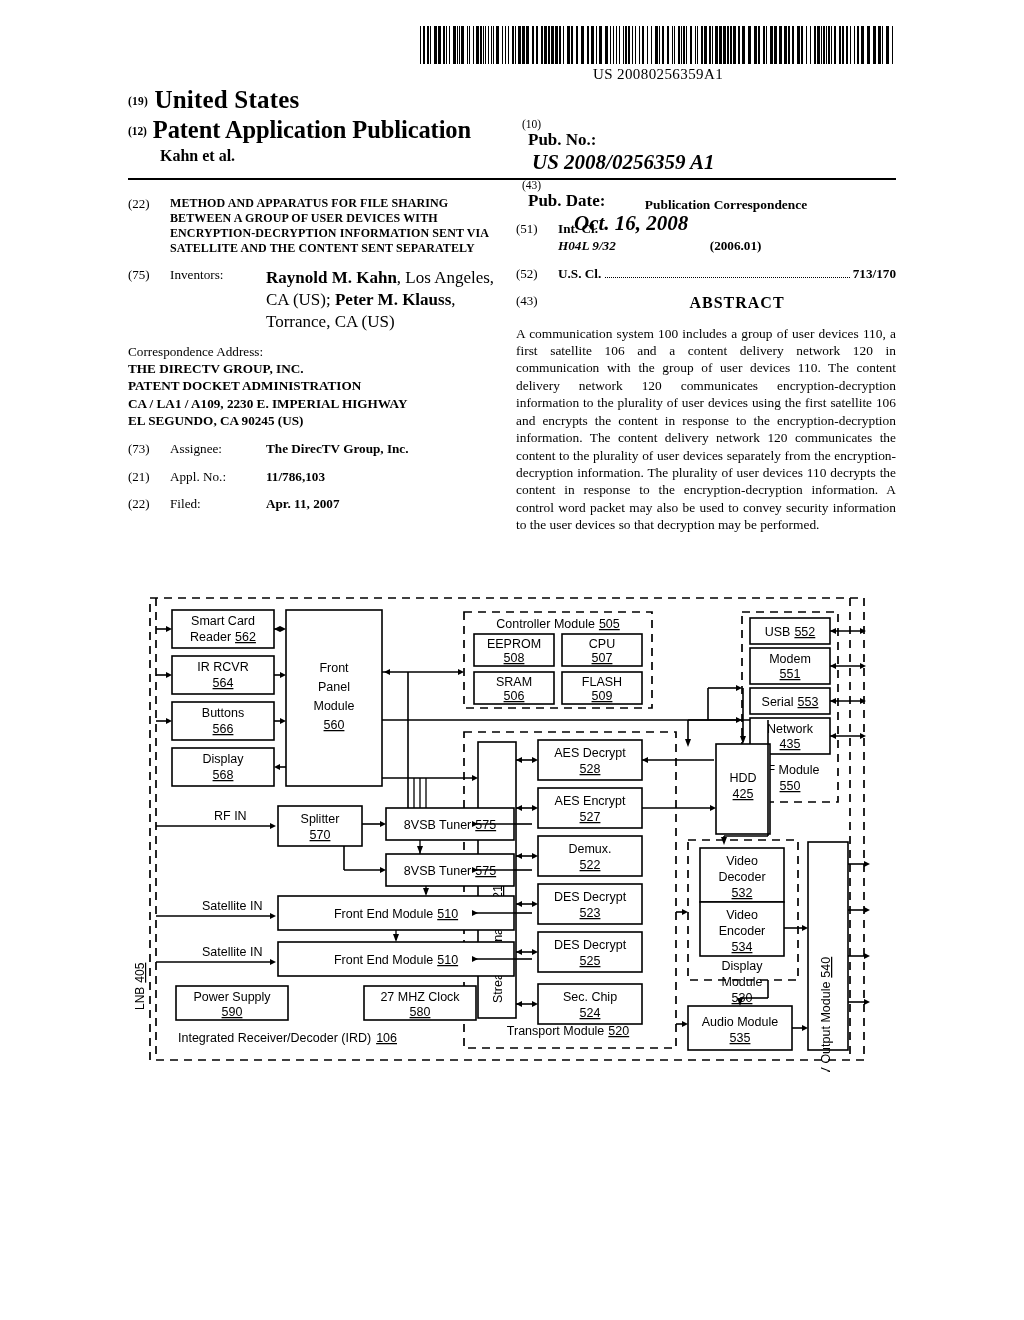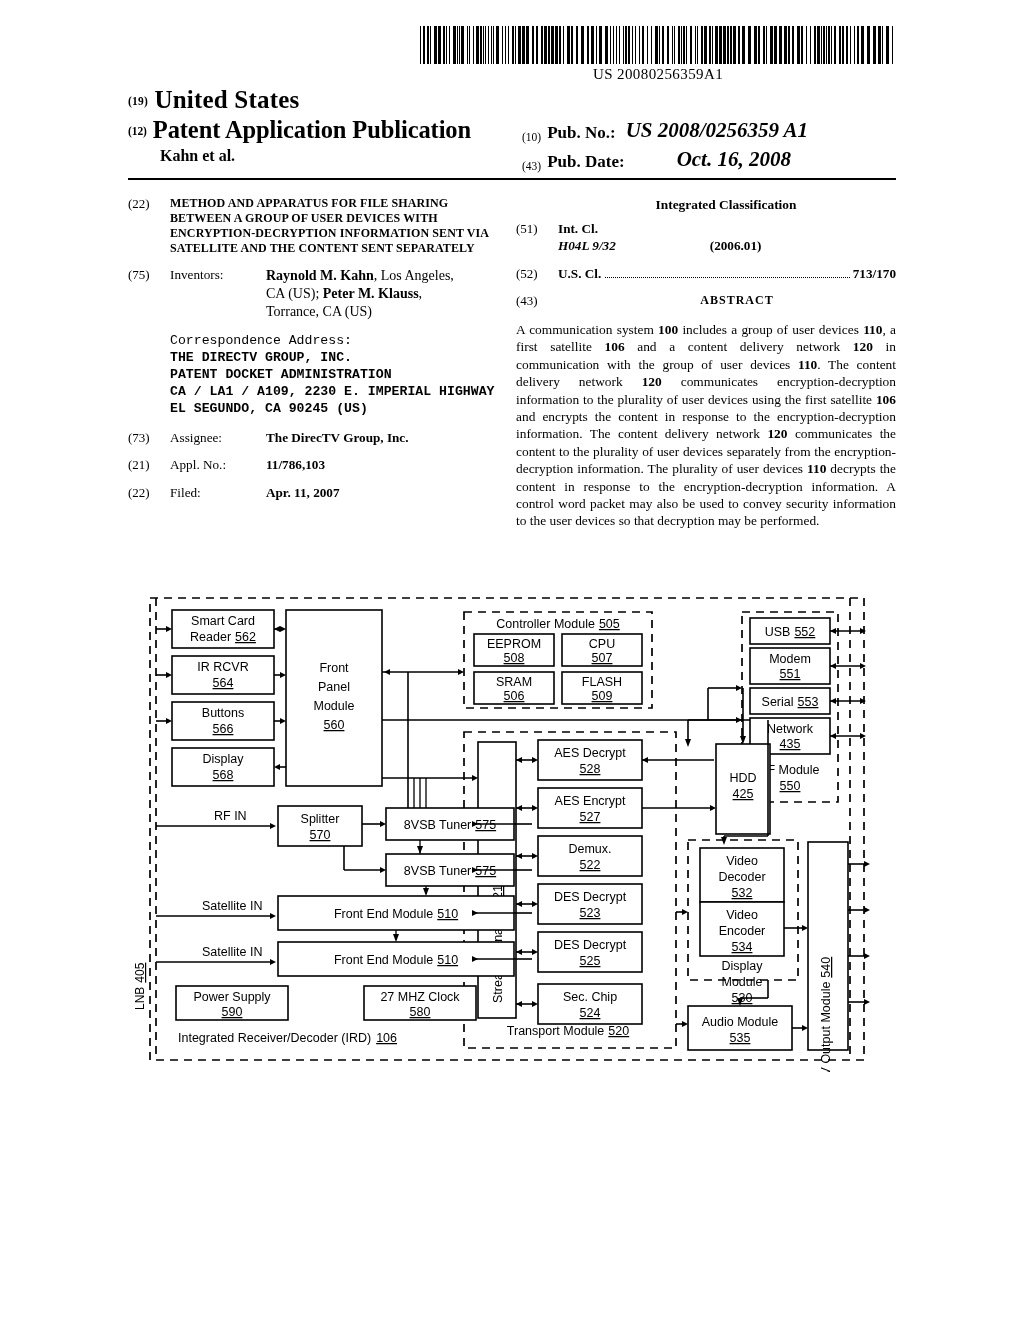--- a/index.html
+++ b/index.html
@@ -54,21 +54,21 @@
   .num-sm {
     font-size: 11.5px;
     vertical-align: 3px;
     font-family: Liberation Serif, serif;
   }
   .line-19 { font-size: 25px; font-weight: bold; letter-spacing: .2px; }
   .line-19 .t { font-weight: bold; }
   .line-12 { font-size: 24.5px; font-weight: bold; margin-top: 2px; letter-spacing: -.1px;}
   .line-author { font-size: 16px; font-weight: bold; margin-top: 3px; margin-left: 32px; }
 
-  .pub-row { display: flex; align-items: flex-end; white-space: nowrap; }
+  .pub-row { display: flex; align-items: flex-start; white-space: nowrap; flex-direction: column; }
   .pub-row .lbl { font-size: 17px; font-weight: bold; margin-left: 6px; }
   .pub-row .val { font-size: 21px; font-weight: bold; margin-left: 10px; font-style: italic; }
   #pub-no-row { margin-bottom: 4px; }
   #pub-date-row .val { margin-left: 52px; }
 
   #hdr-rule {
     position: absolute;
     left: 128px;
     top: 178px;
     width: 768px;
@@ -94,25 +94,25 @@
     line-height: 1.27;
   }
 
   .field { display: flex; margin-bottom: 11px; }
   .field .code { width: 42px; flex: 0 0 42px; font-size: 13px; }
   .field .body { flex: 1 1 auto; }
   .field .key { display: inline-block; width: 96px; }
 
   #title-field .body { font-weight: bold; font-size: 12px; line-height: 1.26; letter-spacing: .1px; }
   #inventors-field { margin-top: 4px; }
-  #inventors-field .val { font-size: 14px; }
+  #inventors-field .val { font-size: 17px; }
   #inventors-field .val b { font-weight: bold; }
   .inv-lines { display: inline-block; vertical-align: top; }
 
-  #corr-block { margin-left: 42px; margin-top: 6px; margin-bottom: 12px; line-height: 1.3; font-family: Liberation Mono, monospace; }
+  #corr-block { margin-top: 6px; margin-bottom: 12px; line-height: 1.3; }
   #corr-block .corr-head { font-weight: normal; }
   #corr-block .corr-line { font-weight: bold; }
 
   #assignee-field .val, #applno-field .val, #filed-field .val { font-weight: bold; }
 
   
   #pubclass-head {
     text-align: center;
     font-weight: bold;
     font-size: 13.4px;
@@ -126,31 +126,31 @@
   .dotfill {
     flex: 1 1 auto;
     border-bottom: 1.5px dotted #000;
     margin: 0 3px 4px 4px;
     font-weight: normal;
   }
   #abstract-head {
     text-align: center;
     font-weight: bold;
     letter-spacing: 1px;
-    font-size: 12px;
+    font-size: 16px;
     padding-left: 20px;
   }
   #abstract-text {
     margin-top: 9px;
     text-align: justify;
     font-size: 13.4px;
     line-height: 1.30;
     hyphens: none;
   }
-  #abstract-text b { font-weight: bold; }
+  #abstract-text b { font-weight: normal; }
 
   
   #figure {
     position: absolute;
     left: 128px;
     top: 592px;
     width: 744px;
     height: 480px;
     font-family: "Liberation Sans", sans-serif;
   }
@@ -360,21 +360,21 @@
     <div class="code">(22)</div>
     <div class="body">
       <span class="key">Filed:</span><span class="val">Apr. 11, 2007</span>
     </div>
   </div>
 
 </div>
 
 <div id="col-right">
 
-  <div id="pubclass-head">Integrated Classification</div>
+  <div id="pubclass-head">Publication Correspondence</div>
 
   <div class="field" id="intcl-field">
     <div class="code">(51)</div>
     <div class="body">
       <div class="l1">Int. Cl.</div>
       <div class="l2"><span>H04L 9/32</span><span class="ver">(2006.01)</span></div>
     </div>
   </div>
 
   <div class="field" id="uscl-field">

